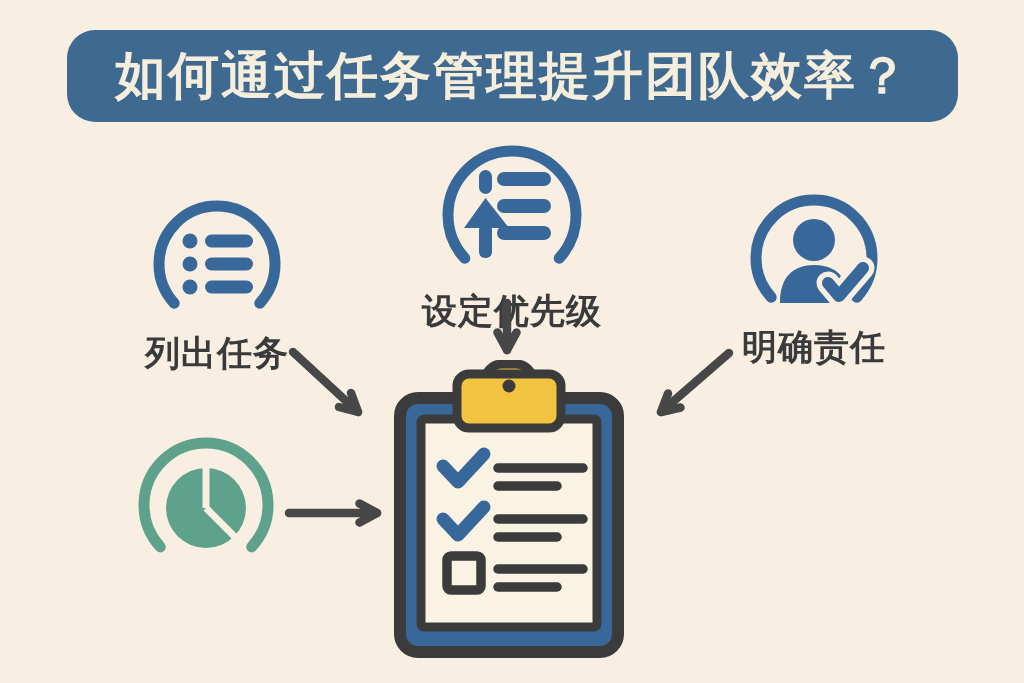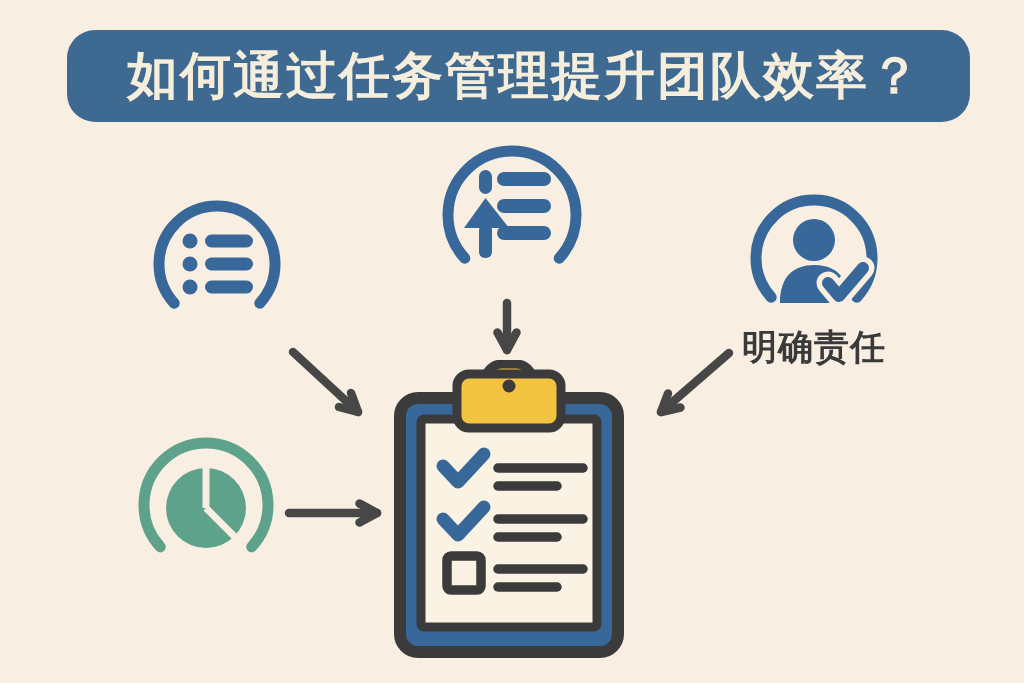--- a/index.html
+++ b/index.html
@@ -6,21 +6,21 @@
   .canvas{
     position:relative;
     width:1024px;height:683px;
     background:#f8efe2;
     overflow:hidden;
     font-family:"Liberation Sans","DejaVu Sans",sans-serif;
   }
   .title-banner{
     position:absolute;left:67px;top:30px;width:891px;height:92px;
     background:#3e6a92;border-radius:28px;
-    display:flex;align-items:center;justify-content:center;padding-left:12px;
+    display:flex;align-items:center;justify-content:center;
   }
   .title-banner .title-text{
     color:#f6eedc;font-size:51px;font-weight:800;
     letter-spacing:2px;white-space:nowrap;
     text-shadow:0 1px 0 rgba(0,0,0,0.08);
   }
   .step{position:absolute;display:flex;flex-direction:column;align-items:center;}
   .step-label{
     font-size:35px;font-weight:800;color:#3a3a3a;
     letter-spacing:1px;white-space:nowrap;line-height:1.1;
@@ -44,34 +44,36 @@
       <svg width="136" height="136" viewBox="0 0 136 136">
         <path d="M 25.2 107.2 A 58 58 0 1 1 110.8 107.2" fill="none" stroke="#38689a" stroke-width="11" stroke-linecap="round"></path>
         <circle cx="41" cy="45" r="7.5" fill="#38689a"></circle>
         <circle cx="41" cy="68" r="7.5" fill="#38689a"></circle>
         <circle cx="41" cy="91" r="7.5" fill="#38689a"></circle>
         <rect x="56" y="38.5" width="48" height="13" rx="6.5" fill="#38689a"></rect>
         <rect x="56" y="61.5" width="48" height="13" rx="6.5" fill="#38689a"></rect>
         <rect x="56" y="84.5" width="48" height="13" rx="6.5" fill="#38689a"></rect>
       </svg>
     </span>
+    <span class="step-label">列出任务</span>
   </div>
 
   <div class="step" style="left:392px;top:140px;width:240px;">
     <span class="icon-wrap">
       <svg width="150" height="150" viewBox="0 0 150 150">
         <path d="M 27.8 118.3 A 64 64 0 1 1 122.2 118.3" fill="none" stroke="#38689a" stroke-width="11" stroke-linecap="round"></path>
         <rect x="42" y="30" width="13" height="24" rx="6.5" fill="#38689a"></rect>
         <polygon points="48.5,58 72,88 27,88" fill="#38689a"></polygon>
         <rect x="42" y="84" width="13" height="34" rx="6" fill="#38689a"></rect>
         <rect x="60" y="32" width="54" height="14" rx="7" fill="#38689a"></rect>
         <rect x="60" y="59" width="54" height="14" rx="7" fill="#38689a"></rect>
         <rect x="60" y="86" width="54" height="14" rx="7" fill="#38689a"></rect>
       </svg>
     </span>
+    <span class="step-label">设定优先级</span>
   </div>
 
   <div class="step" style="left:694px;top:190px;width:240px;">
     <span class="icon-wrap">
       <svg width="136" height="136" viewBox="0 0 136 136">
         <path d="M 25.2 107.2 A 58 58 0 1 1 110.8 107.2" fill="none" stroke="#38689a" stroke-width="11" stroke-linecap="round"></path>
         <circle cx="68" cy="50" r="21" fill="#38689a"></circle>
         <path d="M34,113 C34,86 48,75 68,75 C82,75 92,80 97,89 L80,104 L85,113 Z" fill="#38689a"></path>
         <path d="M82,93 L93,106 L117,78" fill="none" stroke="#f8efe2" stroke-width="23" stroke-linecap="round" stroke-linejoin="round"></path>
         <path d="M82,93 L93,106 L117,78" fill="none" stroke="#38689a" stroke-width="12" stroke-linecap="round" stroke-linejoin="round"></path>

